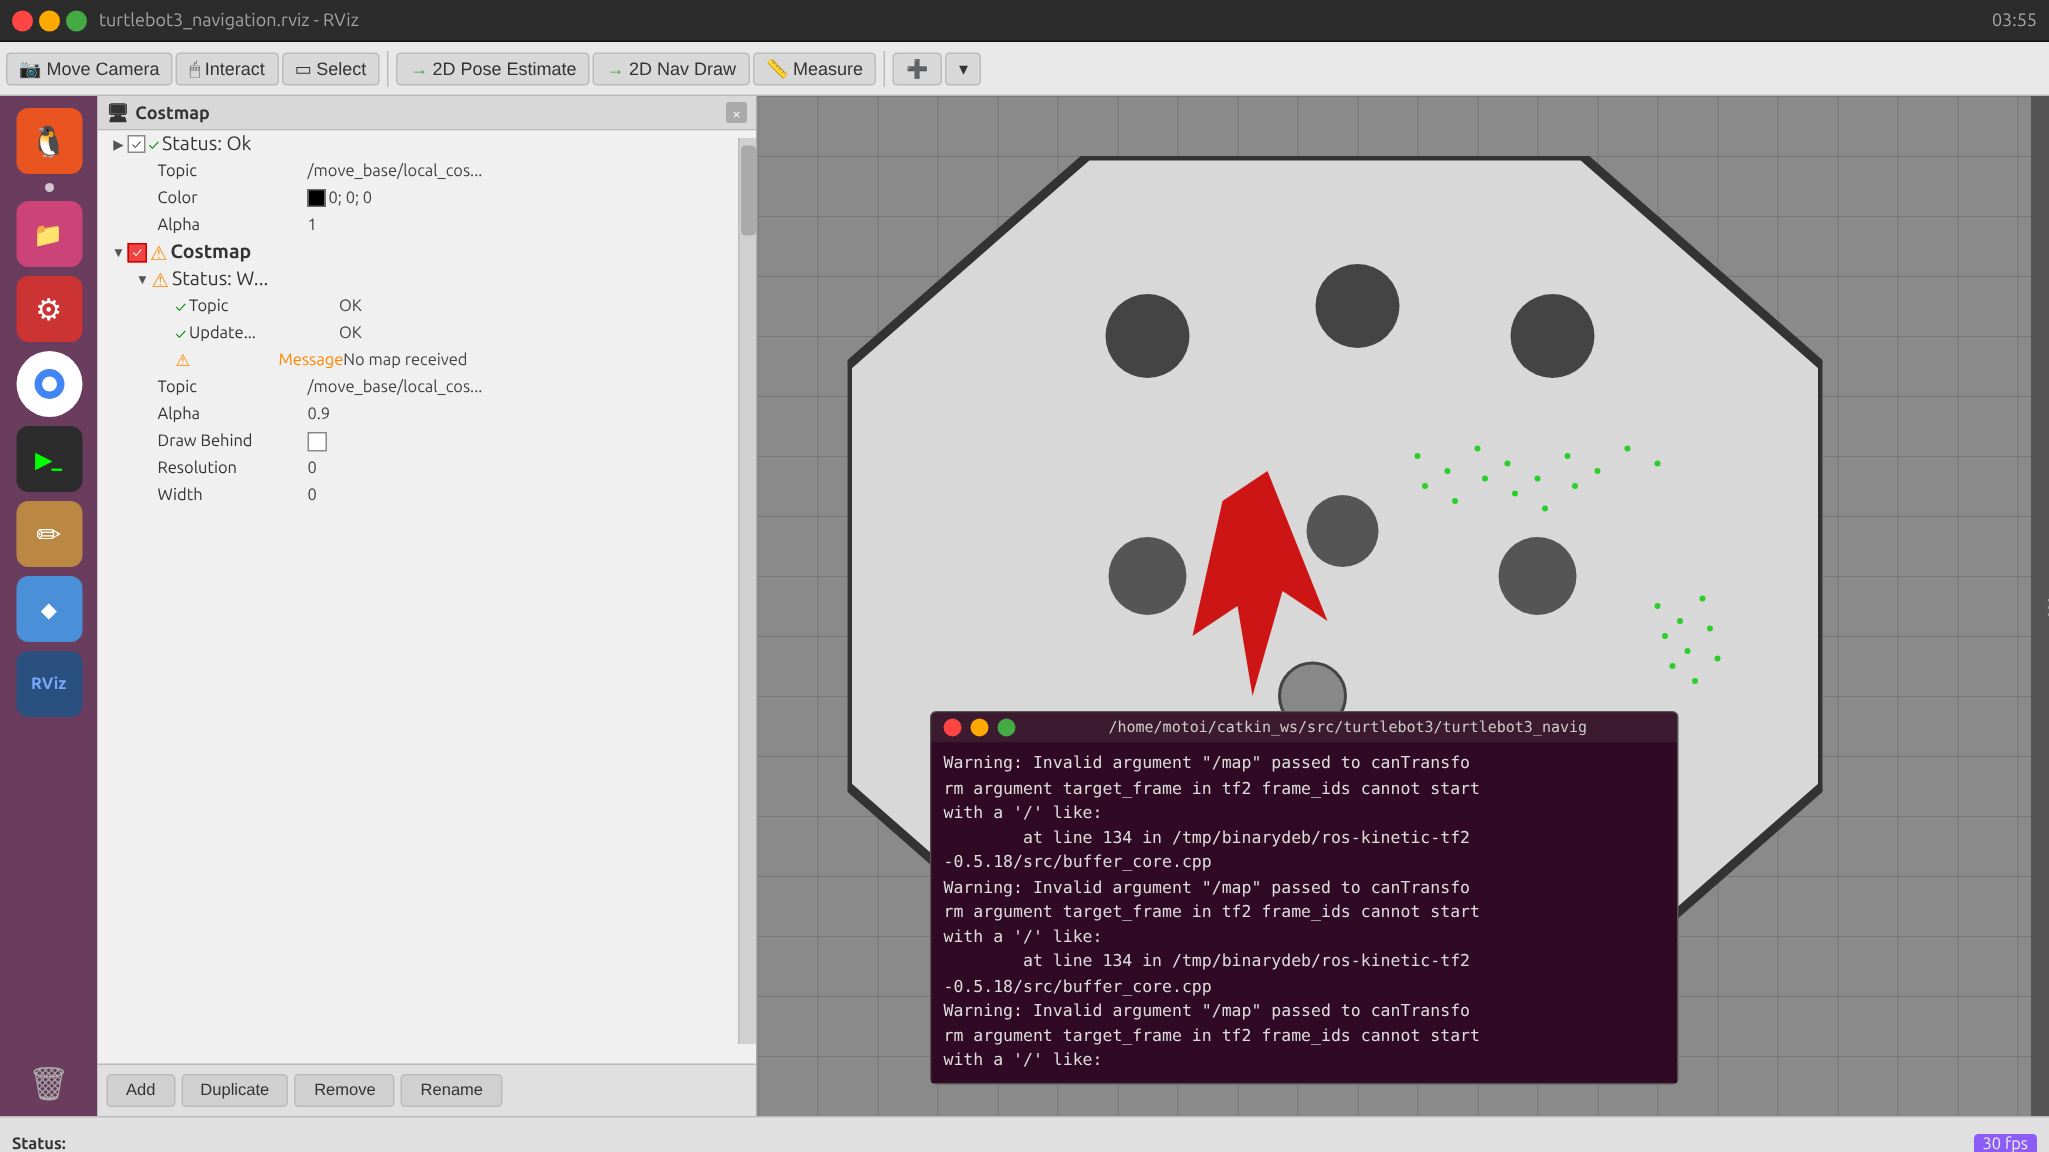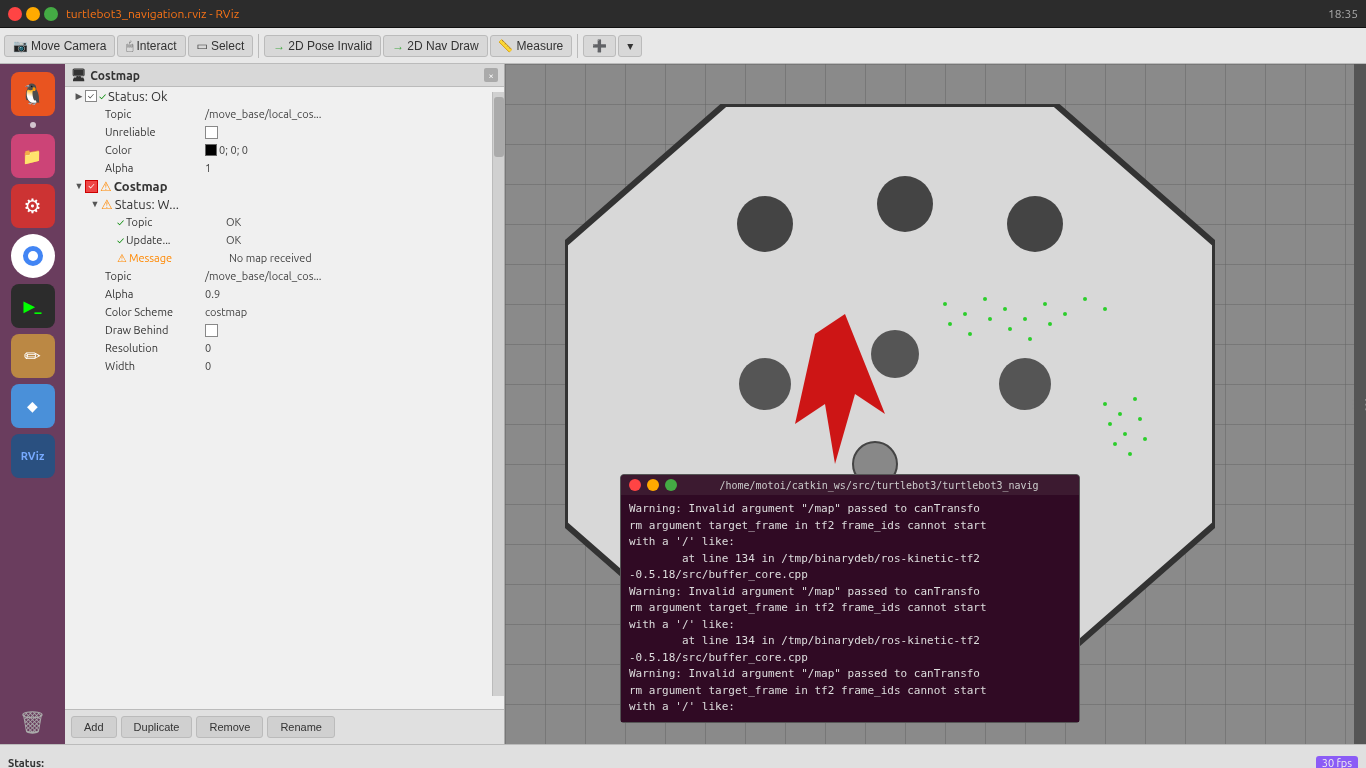--- a/index.html
+++ b/index.html
@@ -14,21 +14,21 @@
       padding: 0 8px;
       color: #ccc;
       font-size: 12px;
       border-bottom: 1px solid #111;
     }
     .title-bar-buttons { display: flex; gap: 4px; margin-right: 8px; }
     .title-btn { width: 14px; height: 14px; border-radius: 50%; border: none; cursor: pointer; }
     .title-btn.close { background: #f44; }
     .title-btn.min { background: #fa0; }
     .title-btn.max { background: #4a4; }
-    .title-text { color: #f97316; font-size: 12px; text-align: right; }
+    .title-text { color: #a3a3a3; font-size: 12px; text-align: right; }
 
     
     .toolbar {
       height: 36px;
       background: #e8e8e8;
       display: flex;
       align-items: center;
       padding: 0 4px;
       gap: 2px;
       border-bottom: 1px solid #bbb;
@@ -144,21 +144,21 @@
       display: flex; align-items: center; justify-content: center;
       cursor: ew-resize;
       position: relative;
     }
     .right-handle::after { content: '⋮'; color: #999; font-size: 14px; }
 
     
     .terminal-window {
       position: absolute;
       top: 410px; left: 115px;
-      width: 460px;
+      width: 499px;
       background: #300a24;
       border: 1px solid #555;
       border-radius: 4px;
       z-index: 100;
       font-family: monospace;
     }
     .terminal-title-bar {
       display: flex; align-items: center; gap: 6px;
       padding: 4px 8px;
       background: #3c1a30;
@@ -218,40 +218,40 @@
 </head>
 <body>
 
 <div class="title-bar">
   <div class="title-bar-buttons">
     <button class="title-btn close"></button>
     <button class="title-btn min"></button>
     <button class="title-btn max"></button>
   </div>
   <span class="title-text">turtlebot3_navigation.rviz - RViz</span>
-  <span style="margin-left:auto; color:#aaa; font-size:12px;">18:35</span>
+  <span style="margin-left:auto; color:#aaa; font-size:12px;">03:55</span>
 </div>
 
 <div class="toolbar">
   <button class="toolbar-btn">
     <span>📷</span>
     <span>Move Camera</span>
   </button>
   <button class="toolbar-btn">
     <span>🖱</span>
     <span>Interact</span>
   </button>
   <button class="toolbar-btn">
     <span>▭</span>
     <span>Select</span>
   </button>
   <div class="toolbar-sep"></div>
   <button class="toolbar-btn">
     <span style="color:#4a4;">→</span>
-    <span>2D Pose Invalid</span>
+    <span>2D Pose Estimate</span>
   </button>
   <button class="toolbar-btn">
     <span style="color:#4a4;">→</span>
     <span>2D Nav Draw</span>
   </button>
   <button class="toolbar-btn">
     <span>📏</span>
     <span>Measure</span>
   </button>
   <div class="toolbar-sep"></div>
@@ -300,25 +300,20 @@
           <span class="status-ok status-icon">✓</span>
           <span class="tree-key">Status: Ok</span>
         </div>
 
         <div class="tree-row">
           <span style="display:inline-block;width:40px;"></span>
           <span class="prop-key">Topic</span>
           <span class="prop-val">/move_base/local_cos...</span>
         </div>
 
-        <div class="tree-row">
-          <span style="display:inline-block;width:40px;"></span>
-          <span class="prop-key">Unreliable</span>
-          <span style="display:inline-block;width:13px;height:13px;border:1px solid #888;background:#fff;"></span>
-        </div>
 
         <div class="tree-row">
           <span style="display:inline-block;width:40px;"></span>
           <span class="prop-key">Color</span>
           <span class="color-swatch"></span>
           <span class="prop-val">0; 0; 0</span>
         </div>
 
         <div class="tree-row">
           <span style="display:inline-block;width:40px;"></span>
@@ -351,41 +346,36 @@
         <div class="tree-row">
           <span style="display:inline-block;width:52px;"></span>
           <span class="status-ok status-icon">✓</span>
           <span class="prop-key">Update...</span>
           <span class="prop-val">OK</span>
         </div>
 
         <div class="tree-row">
           <span style="display:inline-block;width:52px;"></span>
           <span class="status-warn status-icon" style="font-size:11px;color:#f80;">⚠</span>
-          <span class="prop-key" style="color:#f80;">Message</span>
+          <span class="prop-key" style="color:#f80;text-align:right;">Message</span>
           <span class="prop-val">No map received</span>
         </div>
 
         <div class="tree-row">
           <span style="display:inline-block;width:40px;"></span>
           <span class="prop-key">Topic</span>
           <span class="prop-val">/move_base/local_cos...</span>
         </div>
 
         <div class="tree-row">
           <span style="display:inline-block;width:40px;"></span>
           <span class="prop-key">Alpha</span>
           <span class="prop-val">0.9</span>
         </div>
 
-        <div class="tree-row">
-          <span style="display:inline-block;width:40px;"></span>
-          <span class="prop-key">Color Scheme</span>
-          <span class="prop-val">costmap</span>
-        </div>
 
         <div class="tree-row">
           <span style="display:inline-block;width:40px;"></span>
           <span class="prop-key">Draw Behind</span>
           <span style="display:inline-block;width:13px;height:13px;border:1px solid #888;background:#fff;"></span>
         </div>
 
         <div class="tree-row">
           <span style="display:inline-block;width:40px;"></span>
           <span class="prop-key">Resolution</span>

